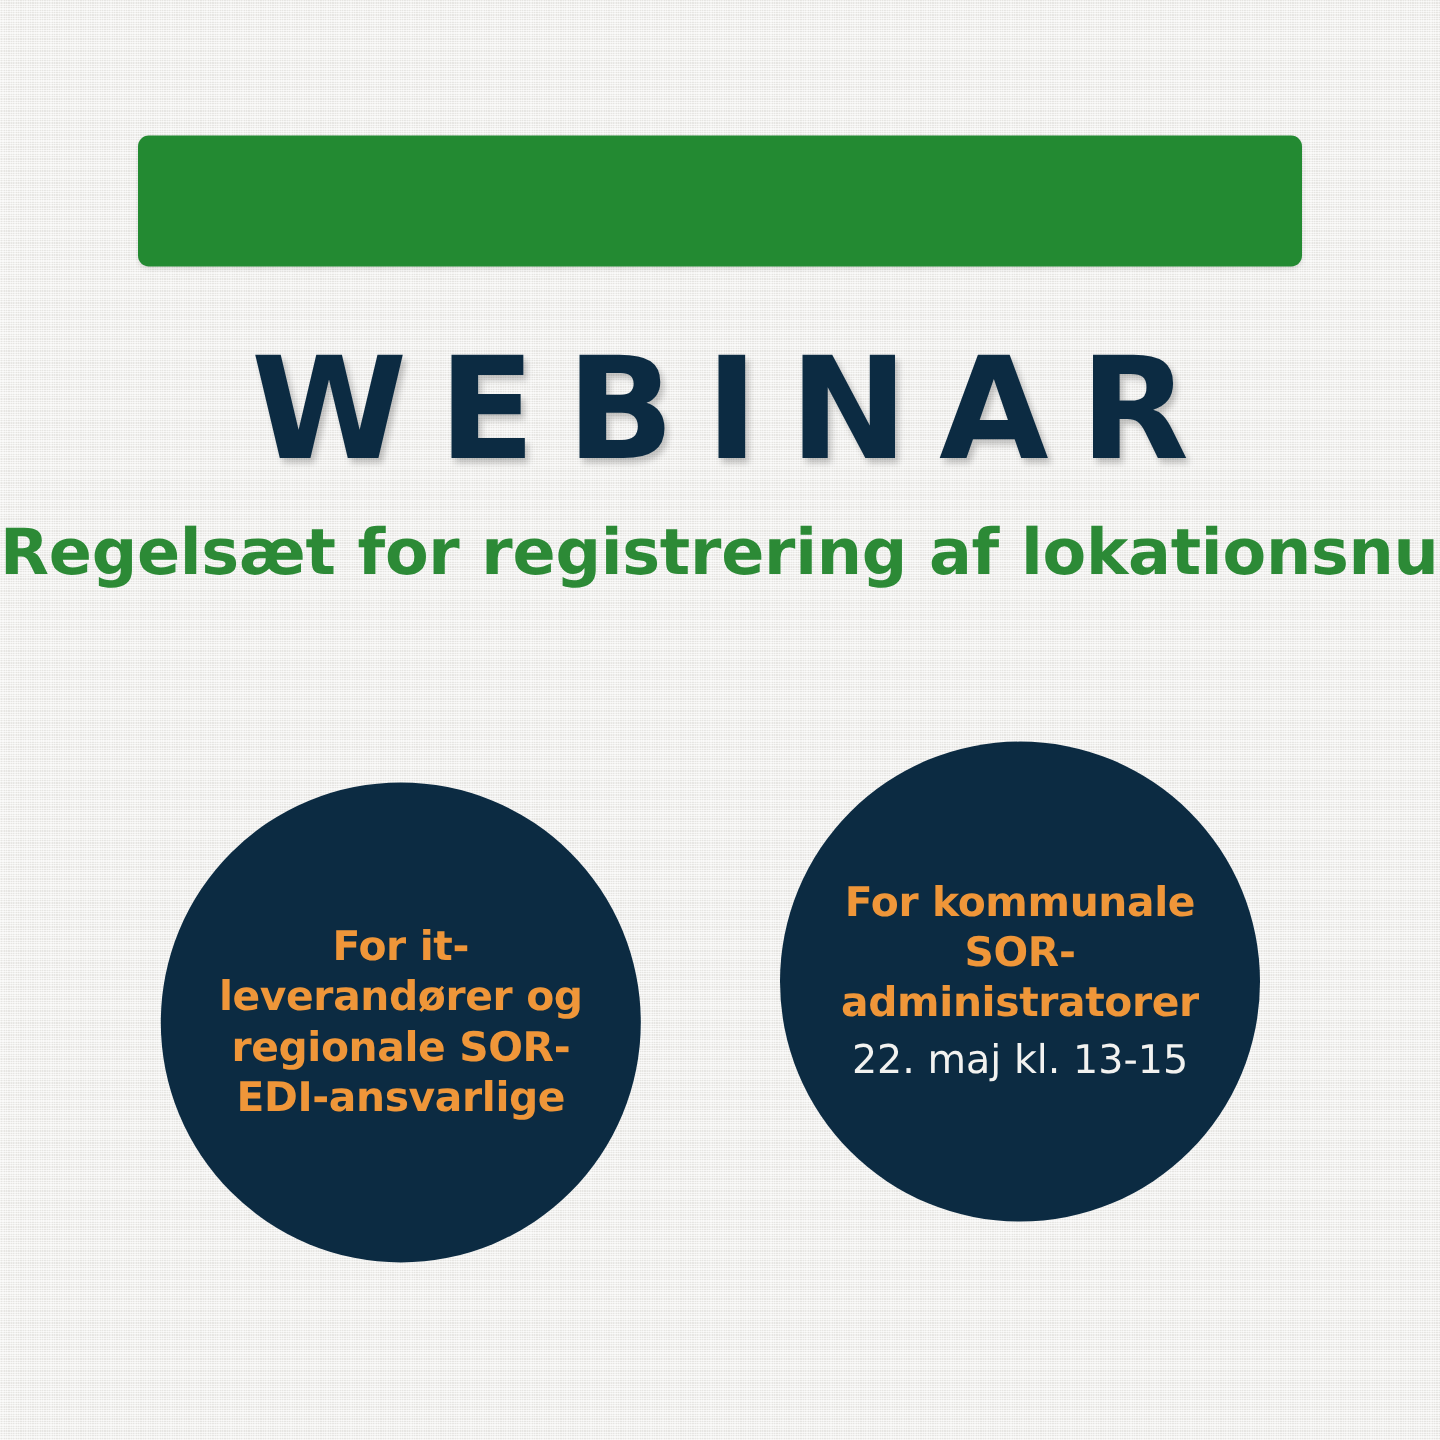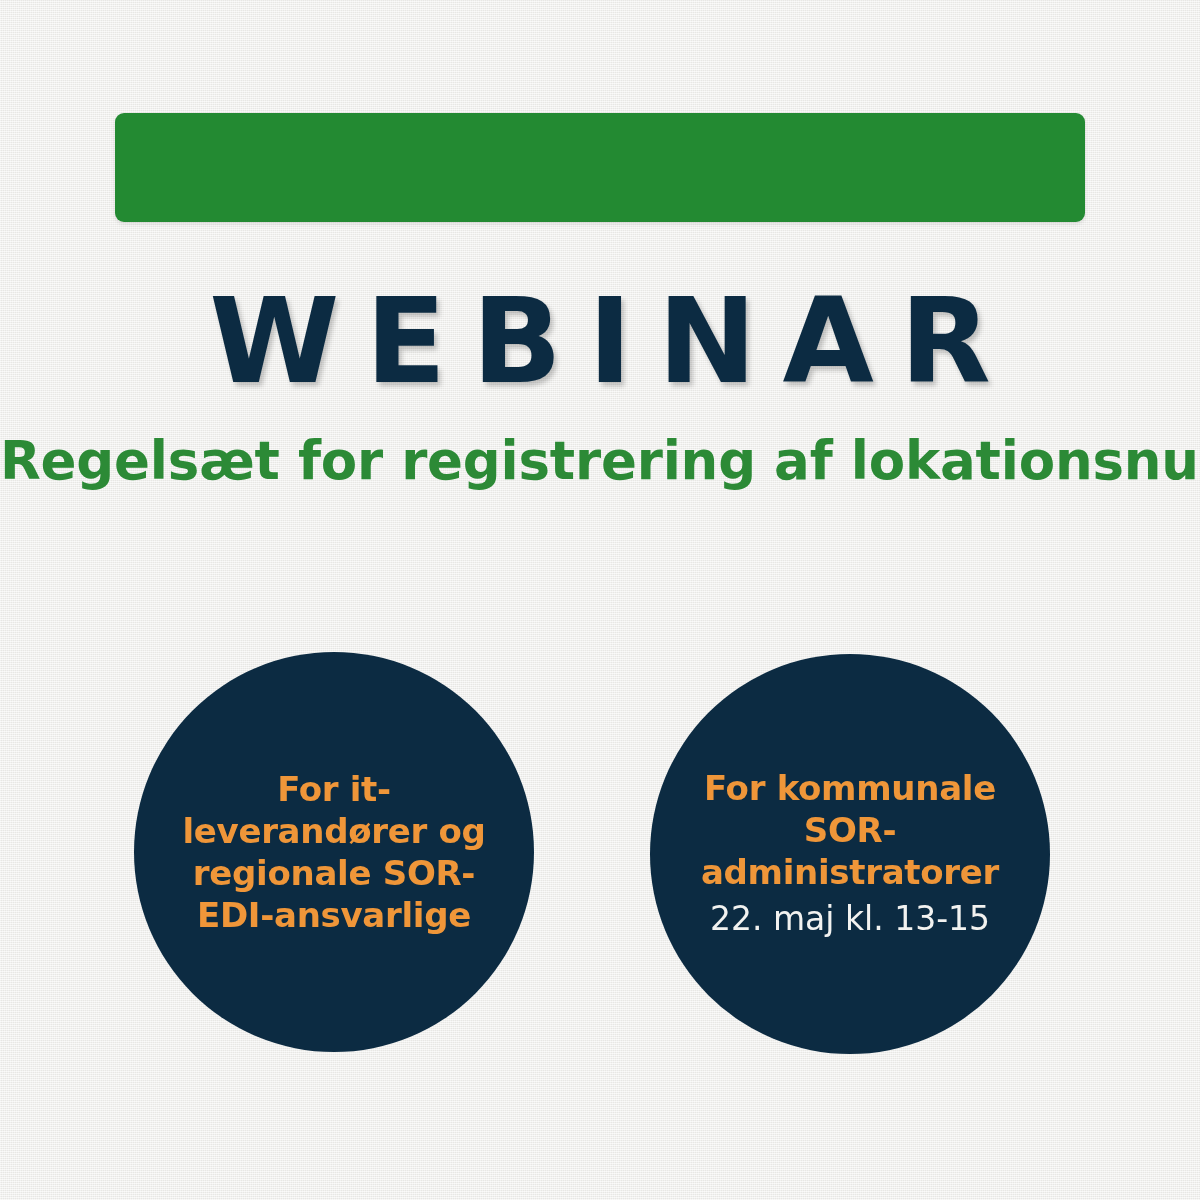--- a/index.html
+++ b/index.html
@@ -85,21 +85,21 @@
     border-radius: 50%;
     background: #0c2b42;
     display: flex;
     flex-direction: column;
     align-items: center;
     justify-content: center;
     box-sizing: border-box;
     padding: 0 14px;
   }
   .circle.left  { left: 134px; top: 652px; }
-  .circle.right { left: 650px; top: 654px; }
+  .circle.right { left: 650px; top: 618px; }
 
   .circle-title {
     color: #ef9639;
     font-family: "DejaVu Sans", sans-serif;
     font-size: 34px;
     font-weight: bold;
     line-height: 42px;
     text-align: center;
     margin: 0;
     letter-spacing: -0.3px;

